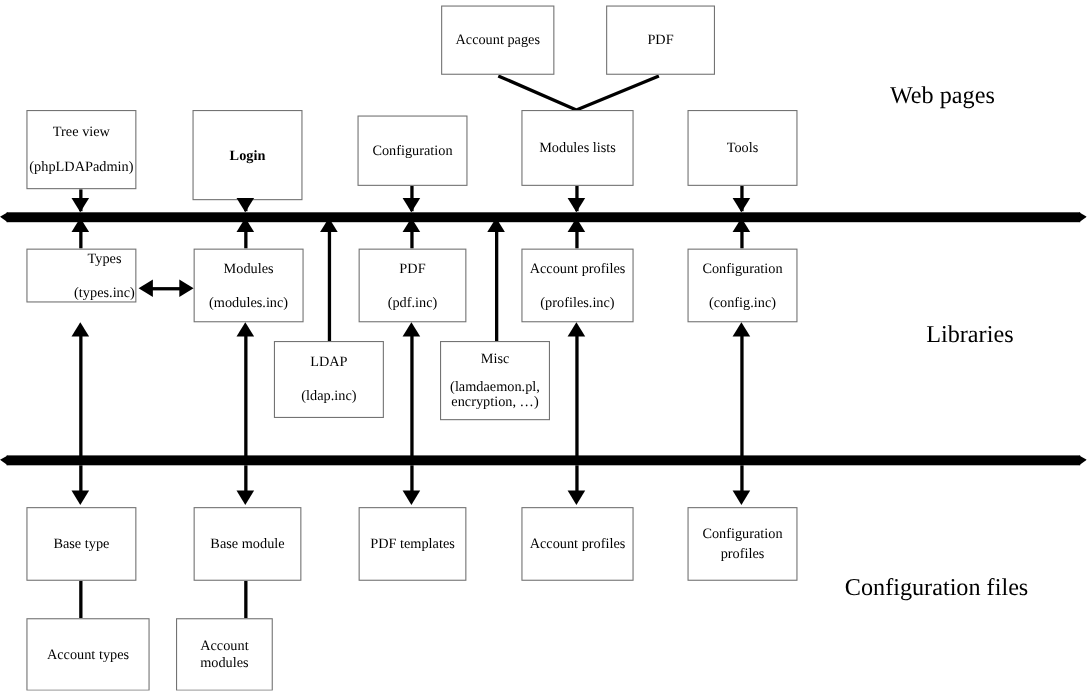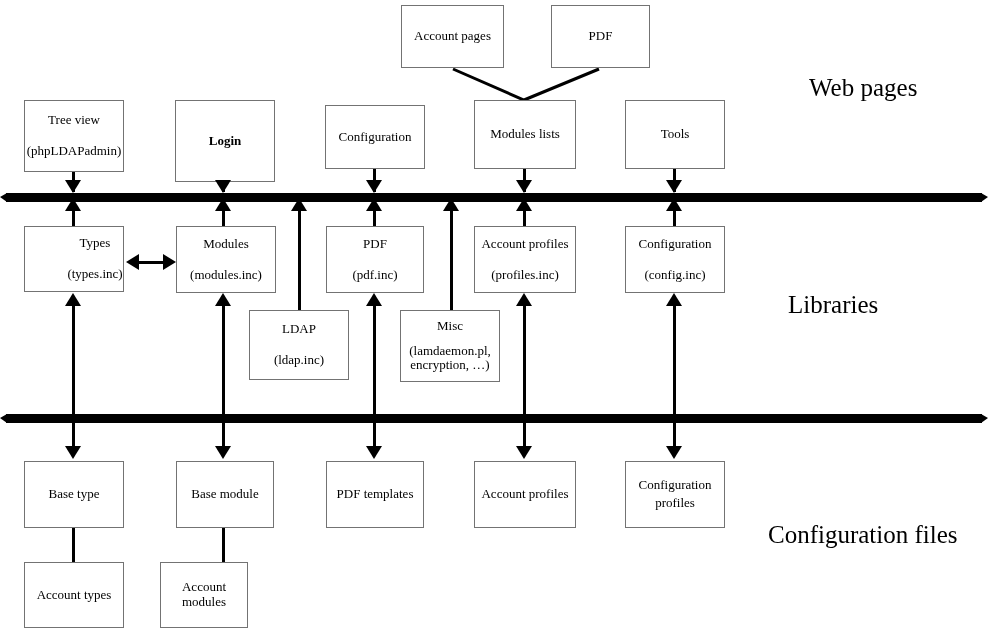--- a/index.html
+++ b/index.html
@@ -44,21 +44,21 @@
   }
   .band-cap {
     position: absolute;
     width: 0; height: 0;
     z-index: 8;
   }
   .section-label {
     position: absolute;
     color: #000000;
     font-family: "Liberation Serif", "DejaVu Serif", serif;
-    font-size: 25px;
+    font-size: 22px;
     white-space: nowrap;
     z-index: 3;
   }
   .vline {
     position: absolute;
     background: #000000;
     width: 3px;
     z-index: 4;
   }
   .arrow-down {
@@ -180,21 +180,21 @@
 
   <div class="arrow-up" style="left:666px; top:198px;"></div>
   <div class="vline" style="left:673px; top:202px; height:24px;"></div>
 
   <div class="arrow-up" style="left:291px; top:198px;"></div>
   <div class="vline" style="left:298px; top:202px; height:108px;"></div>
 
   <div class="arrow-up" style="left:443px; top:198px;"></div>
   <div class="vline" style="left:450px; top:202px; height:108px;"></div>
 
-  <div class="box two-line" style="left:24px; top:226px; width:100px; height:66px;padding-left:42px;">
+  <div class="box two-line" style="left:24px; top:226px; width:100px; height:49px;padding-left:42px;">
     <span class="l1">Types</span>
     <span class="l2">(types.inc)</span>
   </div>
 
   <div class="box two-line" style="left:176px; top:226px; width:100px; height:67px;">
     <span class="l1">Modules</span>
     <span class="l2">(modules.inc)</span>
   </div>
 
   <div class="box two-line" style="left:326px; top:226px; width:98px; height:67px;">
@@ -209,21 +209,21 @@
 
   <div class="box two-line" style="left:625px; top:226px; width:100px; height:67px;">
     <span class="l1">Configuration</span>
     <span class="l2">(config.inc)</span>
   </div>
 
   <div class="arrow-left" style="left:126px; top:254px;"></div>
   <div class="hline" style="left:135px; top:261px; width:32px;"></div>
   <div class="arrow-right" style="left:163px; top:254px;"></div>
 
-  <div class="section-label" style="left:788px; top:291px;">Libraries</div>
+  <div class="section-label" style="left:842px; top:291px;">Libraries</div>
 
   <div class="box sub" style="left:400px; top:310px; width:100px; height:72px;">
     <span class="l1">Misc</span>
     <span class="l2">(lamdaemon.pl,</span>
     <span class="l2">encryption, …)</span>
   </div>
 
   <div class="box two-line" style="left:249px; top:310px; width:100px; height:70px;">
     <span class="l1">LDAP</span>
     <span class="l2">(ldap.inc)</span>
@@ -282,21 +282,21 @@
   <div class="box tight" style="left:625px; top:461px; width:100px; height:67px;">
     <span class="l1">Configuration</span>
     <span class="l2">profiles</span>
   </div>
 
   <div class="vline" style="left:72px; top:528px; height:34px;"></div>
   <div class="vline" style="left:222px; top:528px; height:34px;"></div>
 
   <div class="section-label" style="left:768px; top:521px;">Configuration files</div>
 
-  <div class="box" style="left:24px; top:562px; width:100px; height:66px;">
+  <div class="box" style="left:24px; top:562px; width:112px; height:66px;">
     <span class="l1">Account types</span>
   </div>
 
   <div class="box" style="left:160px; top:562px; width:88px; height:66px;">
     <span class="l1">Account modules</span>
   </div>
 
 </div>
 
 </body></html>

